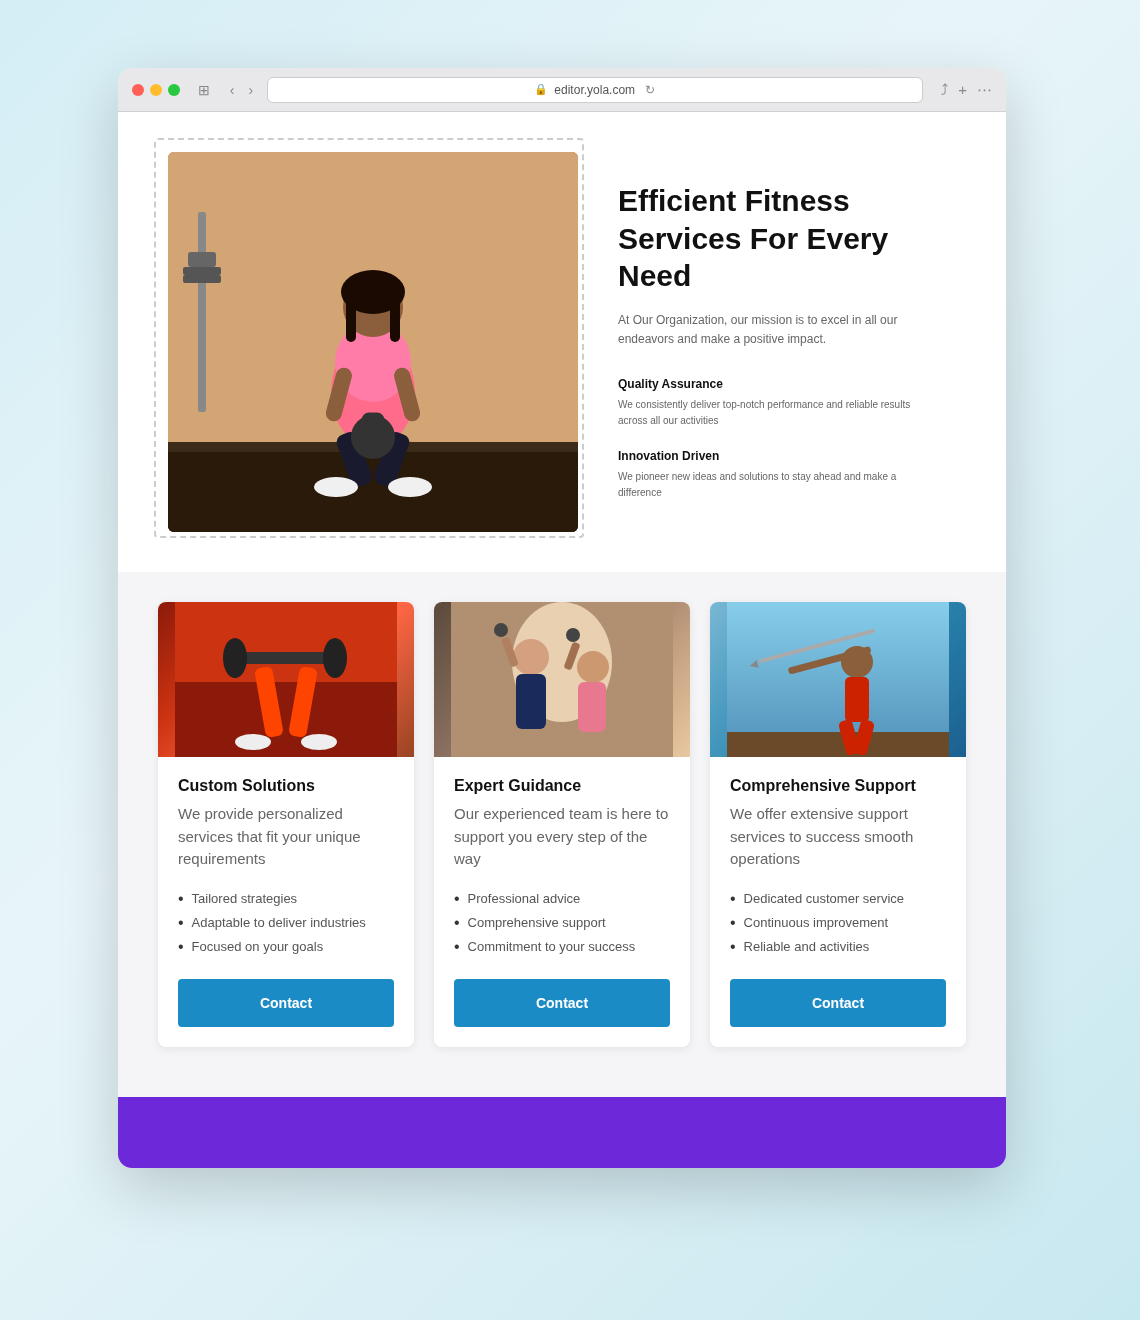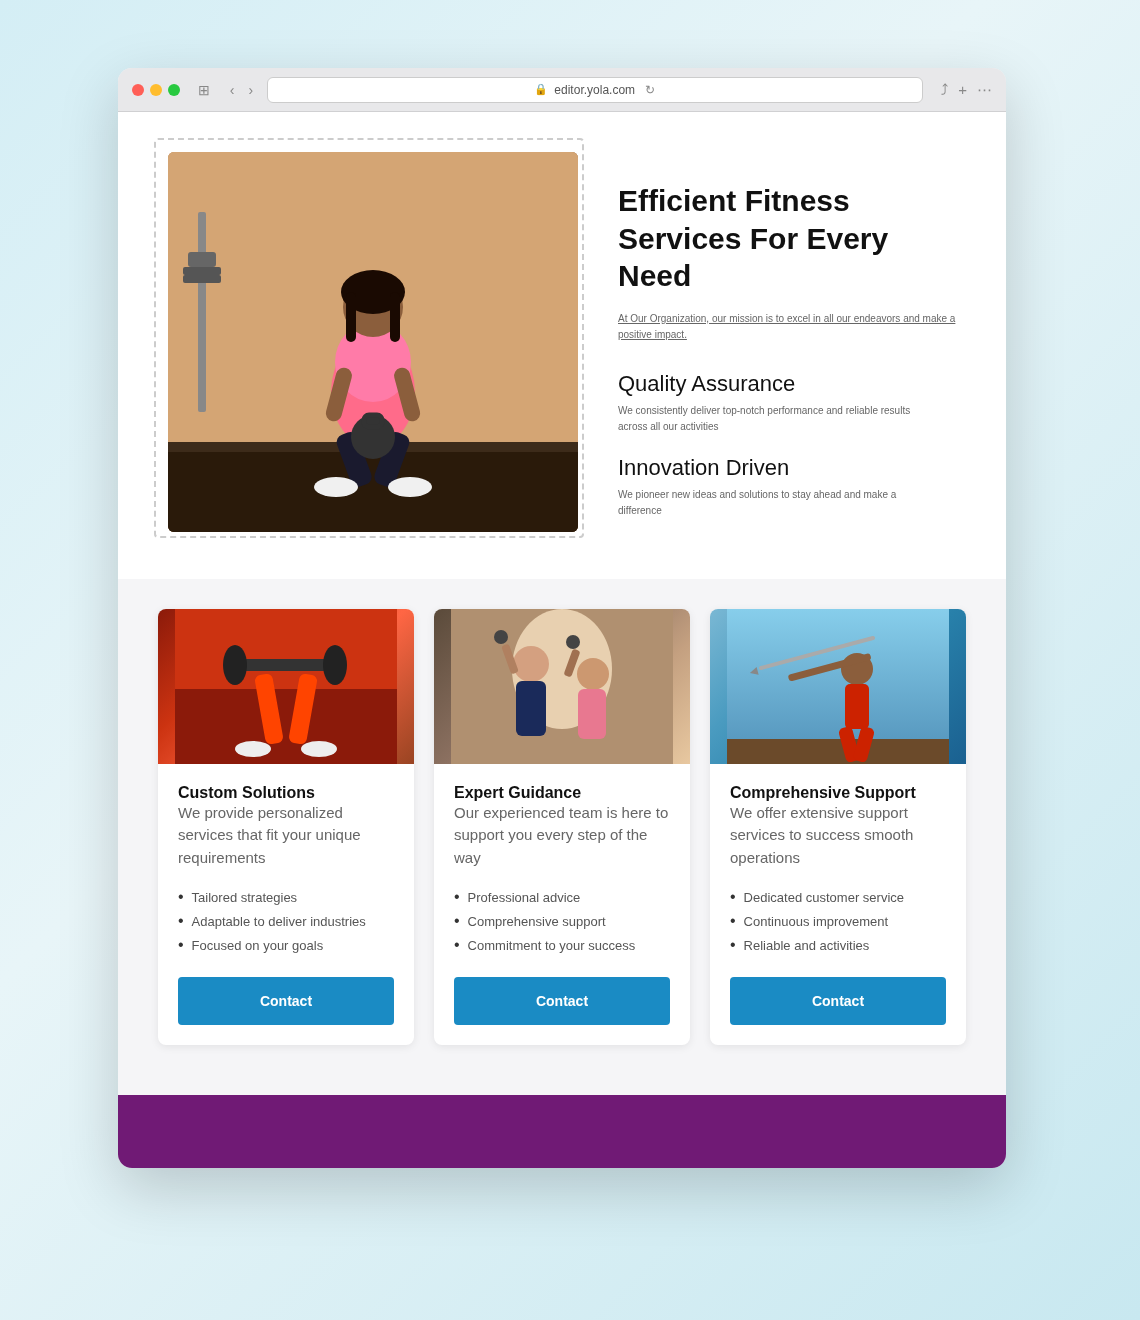--- a/index.html
+++ b/index.html
@@ -91,21 +91,21 @@
     .browser-actions {
       display: flex;
       gap: 10px;
       margin-left: 8px;
       color: #888;
       font-size: 15px;
     }
 
     
     .page-content {
-      background: #701a75;
+      background: #6d28d9;
       height: calc(100% - 44px);
       overflow-y: auto;
     }
 
     
     .hero-section {
       display: flex;
       align-items: flex-start;
       padding: 40px 50px;
       gap: 40px;
@@ -150,34 +150,33 @@
 
     .hero-title {
       font-size: 30px;
       font-weight: 800;
       color: #111;
       line-height: 1.25;
       margin-bottom: 16px;
     }
 
     .hero-subtitle {
-      font-size: 10px;
+      font-size: 12px;
       color: #666;
       line-height: 1.6;
       margin-bottom: 28px;
-      text-decoration: underline;
     }
 
     .feature-block {
       margin-bottom: 20px;
     }
 
     .feature-title {
-      font-size: 22px;
-      font-weight: 400;
+      font-size: 12px;
+      font-weight: 700;
       color: #111;
       margin-bottom: 6px;
     }
 
     .feature-desc {
       font-size: 10px;
       color: #666;
       line-height: 1.6;
       max-width: 320px;
     }
@@ -220,20 +219,21 @@
     }
 
     .card-body {
       padding: 20px;
     }
 
     .card-title {
       font-size: 16px;
       font-weight: 700;
       color: #111;
+      margin-bottom: 8px;
     }
 
     .card-desc {
       font-size: 15px;
       color: #666;
       line-height: 1.5;
       margin-bottom: 16px;
     }
 
     .card-list {

